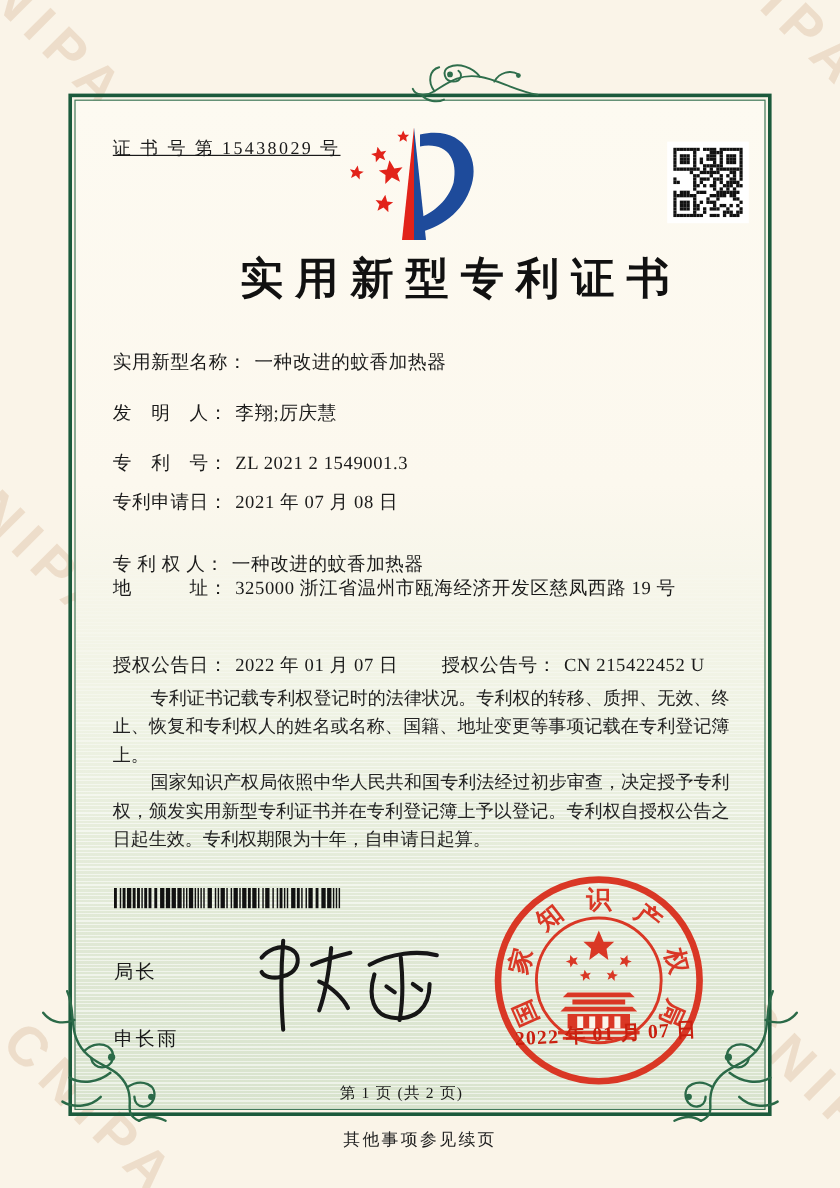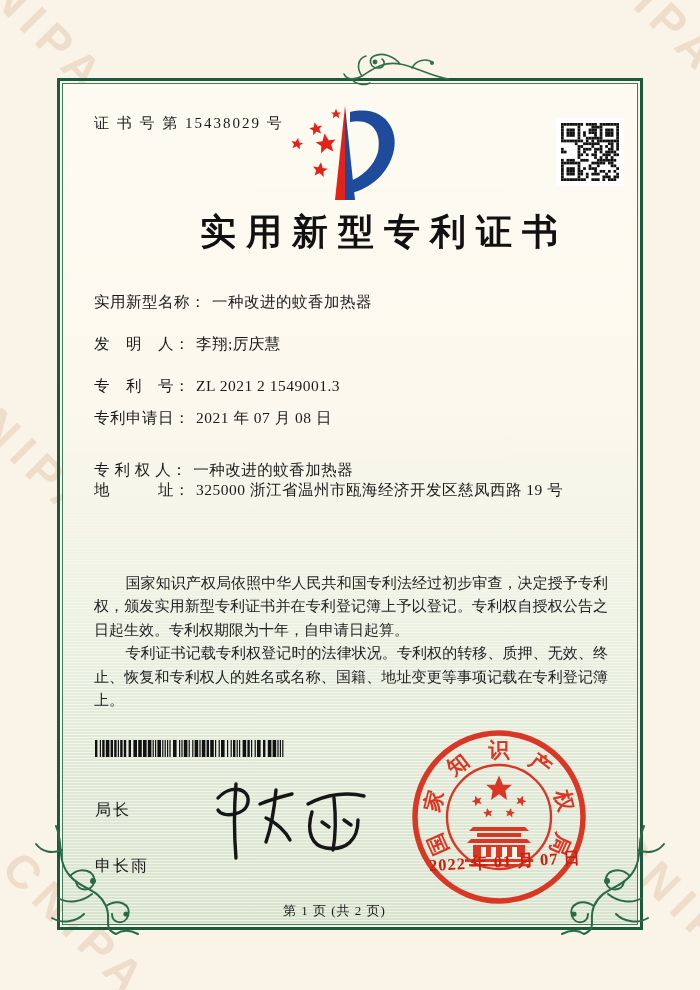--- a/index.html
+++ b/index.html
@@ -26,21 +26,21 @@
     background:linear-gradient(180deg,#fdfaf1 0%,#fcf8ee 38%,#eef2e3 62%,#e1e9d6 80%,#d8e3cd 100%);
   }
   .frame-inner .texture{
     position:absolute;inset:0;
     background:repeating-linear-gradient(0deg,rgba(255,255,255,0.55) 0 1px,rgba(255,255,255,0) 1px 3px);
     -webkit-mask-image:linear-gradient(180deg,transparent 0 42%,#000 72%);
     mask-image:linear-gradient(180deg,transparent 0 42%,#000 72%);
   }
   .flourish{position:absolute;pointer-events:none;}
   
-  .cert-no{position:absolute;left:94px;top:114px;font-size:15px;letter-spacing:2px;}
+  .cert-no{position:absolute;left:94px;top:114px;font-size:15px;letter-spacing:2px;text-decoration:underline;}
   .logo{position:absolute;left:282px;top:100px;}
   .qr-box{position:absolute;left:556px;top:118px;width:68px;height:68px;background:#fff;
     display:flex;align-items:center;justify-content:center;}
   .title{
     position:absolute;left:0;top:208px;width:700px;text-align:center;
     font-size:36px;font-weight:bold;letter-spacing:10px;color:#111;padding-left:34px;
   }
   
   .field-row{position:absolute;left:94px;width:516px;font-size:15.5px;letter-spacing:.5px;white-space:nowrap;}
   .flabel{display:inline-block;}
@@ -396,24 +396,30 @@
   </div>
   <div class="field-row" style="top:408px">
     <span class="flabel">专利申请日：</span><span class="fvalue">2021 年 07 月 08 日</span>
   </div>
   <div class="field-row" style="top:460px">
     <span class="flabel">专 利 权 人：</span><span class="fvalue">一种改进的蚊香加热器</span>
   </div>
   <div class="field-row" style="top:480px">
     <span class="flabel">地　　　址：</span><span class="fvalue">325000  浙江省温州市瓯海经济开发区慈凤西路 19 号</span>
   </div>
+  <div class="field-row" style="top:544px">
+    <span class="flabel">授权公告日：</span><span class="fvalue">2022 年 01 月 07 日</span>
+    <span class="pair2">
+      <span class="flabel">授权公告号：</span><span class="fvalue">CN 215422452 U</span>
+    </span>
+  </div>
 
   <div class="body-text">
+    <p>专利证书记载专利权登记时的法律状况。专利权的转移、质押、无效、终止、恢复和专利权人的姓名或名称、国籍、地址变更等事项记载在专利登记簿上。</p>
     <p>国家知识产权局依照中华人民共和国专利法经过初步审查，决定授予专利权，颁发实用新型专利证书并在专利登记簿上予以登记。专利权自授权公告之日起生效。专利权期限为十年，自申请日起算。</p>
-    <p>专利证书记载专利权登记时的法律状况。专利权的转移、质押、无效、终止、恢复和专利权人的姓名或名称、国籍、地址变更等事项记载在专利登记簿上。</p>
   </div>
 
   <svg id="barcode-svg" class="barcode" width="192" height="17" viewBox="0 0 192 17" fill="#111">
       <rect x="0.0" y="0" width="2.4" height="17"></rect>
       <rect x="4.8" y="0" width="1.2" height="17"></rect>
       <rect x="7.2" y="0" width="2.4" height="17"></rect>
       <rect x="10.8" y="0" width="3.6" height="17"></rect>
       <rect x="15.6" y="0" width="2.4" height="17"></rect>
       <rect x="19.2" y="0" width="2.4" height="17"></rect>
       <rect x="22.8" y="0" width="1.2" height="17"></rect>
@@ -513,14 +519,15 @@
           <rect x="-8" y="30" width="5" height="10"></rect>
           <rect x="3" y="30" width="5" height="10"></rect>
           <rect x="13" y="30" width="5" height="10"></rect>
         </g>
       </g>
     </g>
   </svg>
   <div class="seal-date">2022 年 01 月 07 日</div>
 
   <div class="page-info">第 1 页 (共 2 页)</div>
+  <div class="continuation">其他事项参见续页</div>
 
 </div>
 
 </body></html>

